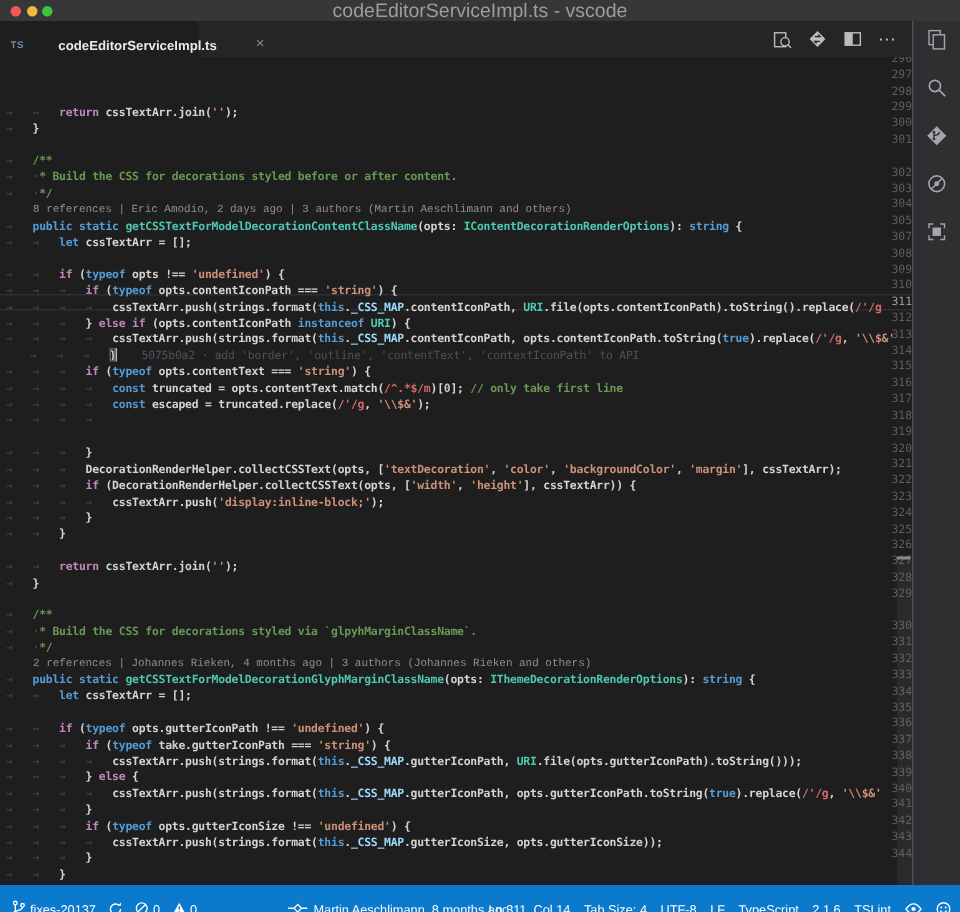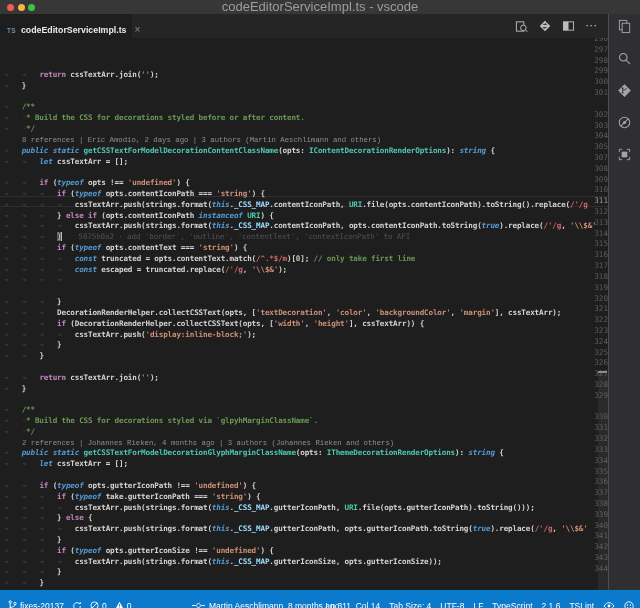--- a/index.html
+++ b/index.html
@@ -11,39 +11,39 @@
   }
   
   .titlebar{position:absolute;top:0;left:0;right:0;height:14px;background:var(--titlebar-bg,#373737);z-index:5;}
   .traffic{position:absolute;top:3.5px;width:7px;height:7px;border-radius:50%;}
   .t-red{left:7px;background:#f25a53;}
   .t-yellow{left:17.5px;background:#f6b73e;}
   .t-green{left:28px;background:#3bc440;}
   .titlebar .title{position:absolute;left:60px;right:60px;top:0;line-height:14px;text-align:center;font-size:13px;color:#9d9d9d;white-space:nowrap;overflow:hidden;}
   
   .tabbar{position:absolute;top:14px;left:0;width:608px;height:24px;background:var(--tabbar-bg,#252526);z-index:4;}
-  .tab{position:absolute;left:0;top:0;height:24px;width:132px;background:var(--tab-active-bg,#1e1e1e);display:flex;align-items:center;padding:16px 7px;gap:5px;box-sizing:border-box;}
+  .tab{position:absolute;left:0;top:0;height:24px;width:132px;background:var(--tab-active-bg,#1e1e1e);display:flex;align-items:center;padding:16px 7px;gap:23px;box-sizing:border-box;}
   .tab .badge{font-size:6.5px;font-weight:bold;color:#6d8ca6;letter-spacing:.3px;}
   .tab .name{font-size:8.8px;font-weight:600;color:#e9e9e9;white-space:nowrap;}
   .tab .close{font-size:10px;color:#8a8a8a;margin-left:3px;line-height:10px;}
   .tab-actions{position:absolute;right:10px;top:0;height:24px;display:flex;align-items:center;gap:11px;color:#bdbdbd;}
   .tab-actions .act{display:flex;align-items:center;}
   .dots{letter-spacing:1px;font-size:9px;font-weight:bold;color:#bdbdbd;line-height:6px;}
   
   .editor{position:absolute;top:38px;left:0;width:608px;height:552px;overflow:hidden;background:var(--editor-bg,#1e1e1e);}
   .rows{position:absolute;top:-4px;left:0;width:100%;}
   .row{display:flex;height:10.82px;line-height:10.82px;font-family:"DejaVu Sans Mono",monospace;font-size:7.6px;font-weight:600;letter-spacing:-0.15px;white-space:pre;flex-direction:column;}
   .row .num{flex:0 0 36px;text-align:right;color:var(--num-color,#5c5c63);font-weight:400;letter-spacing:0;}
   .row .code{padding-left:4px;white-space:pre;}
   .code.lens{font-family:Liberation Mono, monospace;font-size:7.3px;font-weight:400;letter-spacing:0;color:var(--lens-color,#8f8f8f);padding-left:22px;}
   .ws{display:inline-block;width:17.7px;color:var(--tok-ws,#3d3d45);}
-  .row.current{box-shadow:inset 0 1px 0 #2e2e33, inset 0 -1px 0 #2e2e33;}
+  .row.current{box-shadow:inset 0 1px 0 #2e2e33, inset 0 -1px 0 #2e2e33;padding-left:16px;}
   .row.current .num{color:#9a9aa0;}
   .tk-kw{color:var(--tok-kw,#C586C0);}
-  .tk-kb{color:var(--tok-kb,#569CD6);font-style:italic;}
+  .tk-kb{color:var(--tok-kb,#569CD6);}
   .tk-ty{color:var(--tok-ty,#4EC9B0);}
   .tk-pr{color:var(--tok-pr,#9CDCFE);}
   .tk-st{color:var(--tok-st,#CE9178);}
   .tk-cm{color:var(--tok-cm,#6A9955);}
   .tk-rx{color:var(--tok-rx,#D16969);}
   .tk-nu{color:var(--tok-nu,#B5CEA8);}
   .tk-d{color:var(--tok-d,#D4D4D4);}
   .tk-wsd{color:var(--tok-ws,#3d3d45);}
   .tk-dim{color:var(--tok-dim,#50505a);margin-left:16px;font-weight:400;}
   .tk-brk{color:var(--tok-d,#D4D4D4);outline:1px solid #5f5f68;outline-offset:-1px;}

